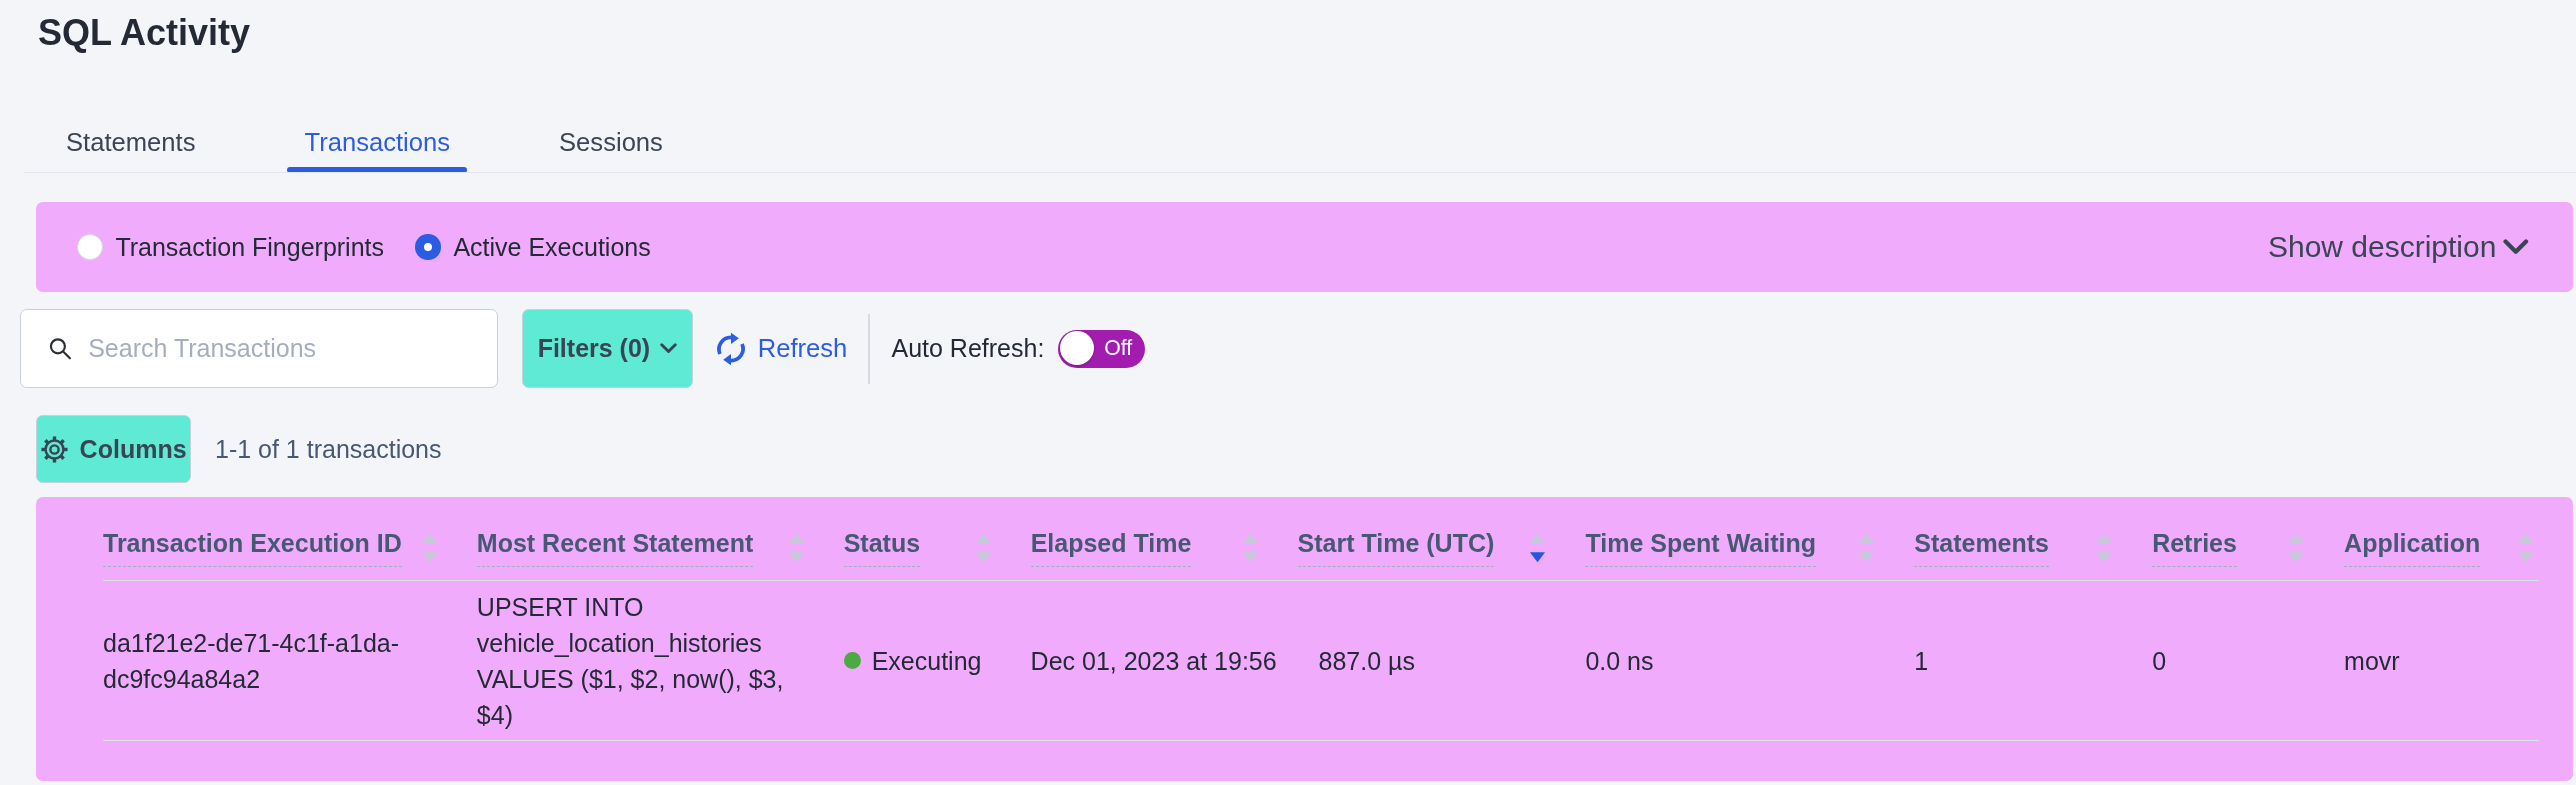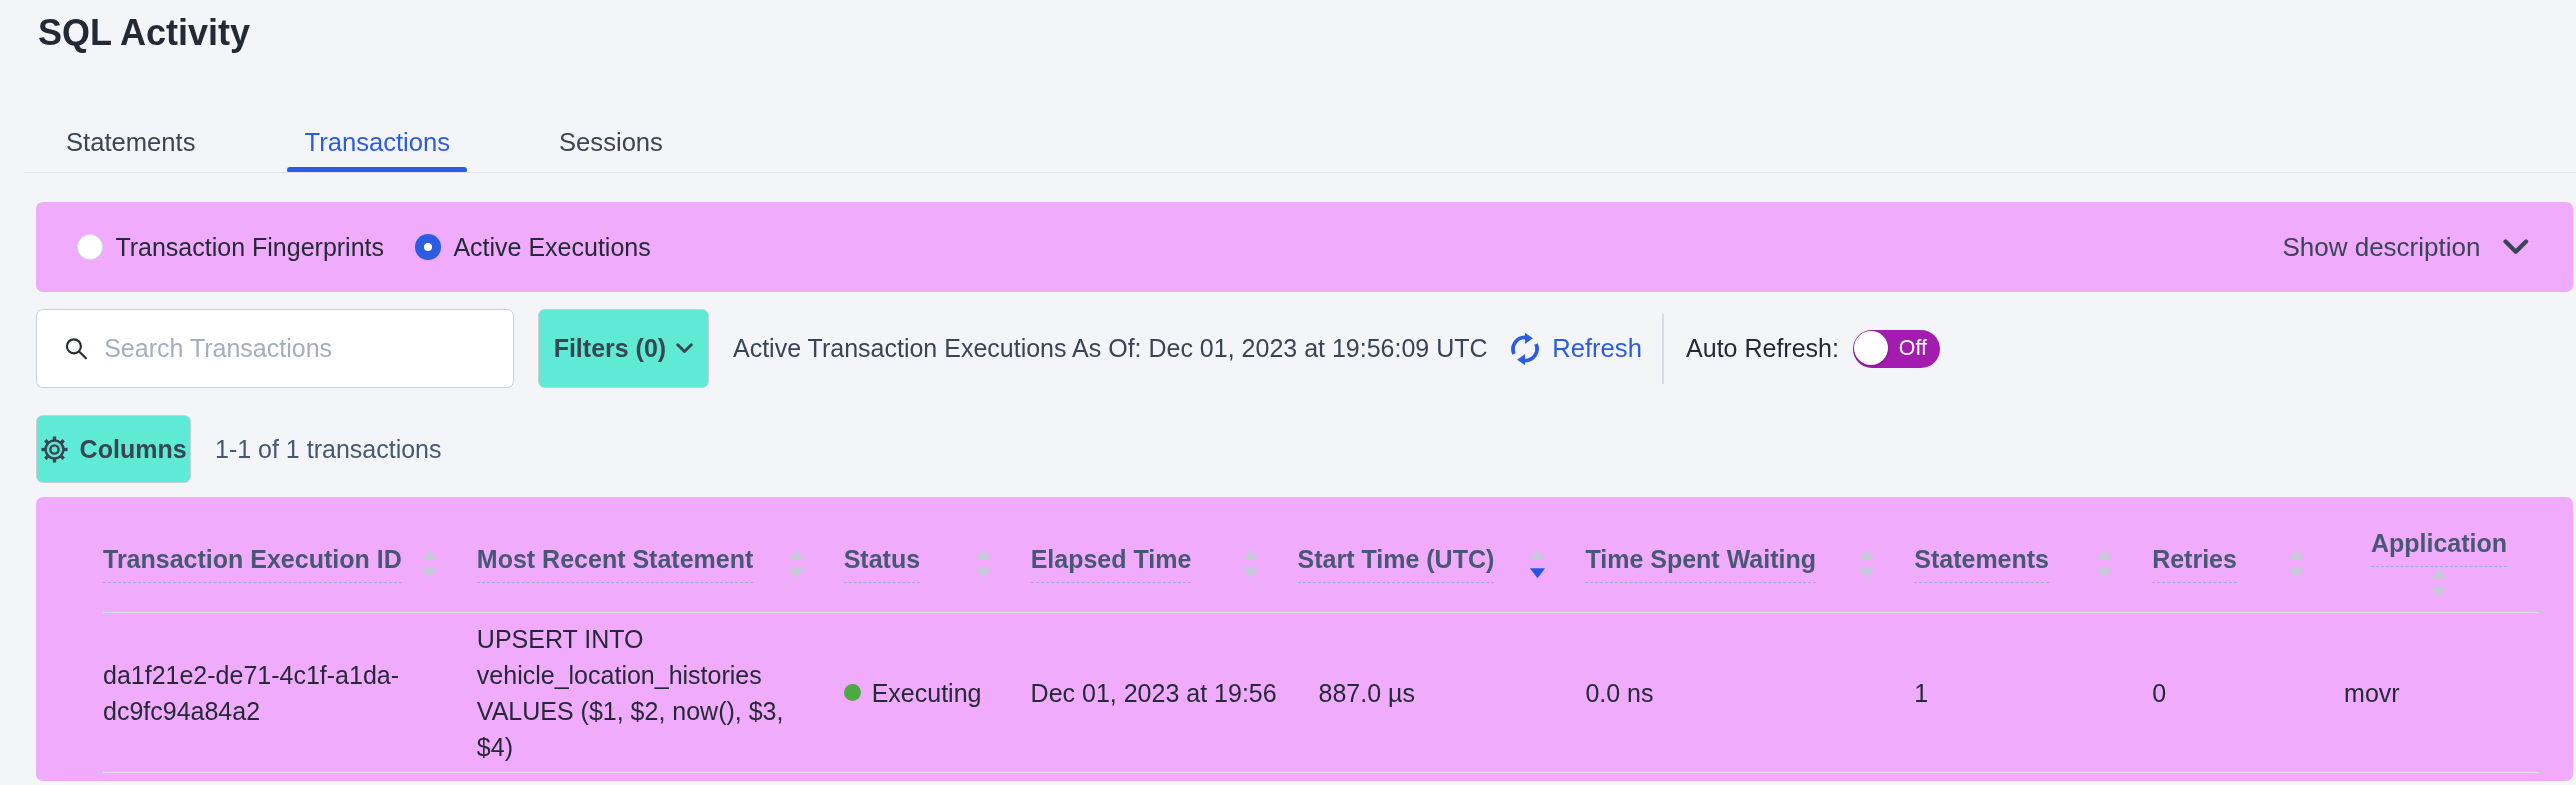--- a/index.html
+++ b/index.html
@@ -17,24 +17,24 @@
 
   
   .card { position:absolute; left:36px; width:2537px; background:#f0abfc; border-radius:6.8px; }
 
   .radio-card { top:202px; height:90px; display:flex; align-items:center; padding:0 44px 0 41px; }
   .radio-group { display:flex; align-items:center; margin-right:31px; cursor:pointer; }
   .radio { width:25.6px; height:25.6px; border-radius:50%; background:#fff; border:1.7px solid #d3d8e2; flex:0 0 auto; }
   .radio.selected { background:#2b5ce2; border:none; position:relative; }
   .radio.selected::after { content:""; position:absolute; left:8.5px; top:8.5px; width:8.5px; height:8.5px; border-radius:50%; background:#fff; }
   .radio-label { margin-left:12.8px; font-size:25px; color:#242a35; }
-  .show-desc { margin-left:auto; display:flex; align-items:center; gap:23px; font-size:26px; color:#394455; cursor:pointer; }
-
-  
-  .controls-row { position:absolute; left:36px; top:309px; height:79px; display:flex; align-items:center; }
+  .show-desc { margin-left:auto; display:flex; align-items:center; gap:7px; font-size:30px; color:#394455; cursor:pointer; }
+
+  
+  .controls-row { position:absolute; left:20px; top:309px; height:79px; display:flex; align-items:center; }
   .search-box { width:478px; height:79px; background:#fff; border:1.7px solid #c9cfdb; border-radius:6.8px; display:flex; align-items:center; padding:0 20.5px 0 25.6px; }
   .search-box input { border:none; outline:none; width:100%; margin-left:15.4px; font-size:25px; font-family:"Liberation Sans",sans-serif; color:#242a35; background:transparent; }
   .search-box input::placeholder { color:#a6aebd; }
   .btn { background:#5eead4; border:1.7px solid #c9cfdb; border-radius:6.8px; display:flex; align-items:center; justify-content:center; cursor:pointer; font-family:"Liberation Sans",sans-serif; color:#394455; }
   .filters-btn { width:171px; height:79px; margin-left:24px; gap:10.2px; font-size:25px; font-weight:700; }
   .asof { margin-left:24px; font-size:25px; color:#394455; }
   .refresh { margin-left:20.5px; display:flex; align-items:center; gap:10.2px; color:#2b5ce2; font-size:25.6px; cursor:pointer; }
   .vdivider { margin-left:20.5px; width:1.7px; height:70px; background:#d6dae2; }
   .auto-label { margin-left:22px; font-size:25px; color:#242a35; }
   .toggle { margin-left:13.7px; position:relative; width:87px; height:38px; border-radius:19px; background:#a21caf; cursor:pointer; }
@@ -43,21 +43,21 @@
 
   
   .columns-row { position:absolute; left:36px; top:415px; height:68px; display:flex; align-items:center; }
   .columns-btn { width:155px; height:68px; gap:10.2px; font-size:25px; font-weight:700; }
   .count { margin-left:24px; font-size:25px; color:#475872; }
 
   
   .table-card { top:497px; height:284px; padding:0 34px 0 67px; }
   .thead { display:flex; padding-top:32px; padding-bottom:13.7px; border-bottom:1.7px solid #dbdfe6; }
   .th { display:flex; align-items:center; justify-content:space-between; padding-right:39px; cursor:pointer; }
-  .th.last { padding-right:5.1px;flex-direction:column; }
+  .th.last { padding-right:5.1px; }
   .th-label { font-size:25px; font-weight:700; color:#475872; border-bottom:1.7px dashed #a4aebc; padding-bottom:7.7px; }
   .sort { flex:0 0 auto; }
   .trow { display:flex; align-items:center; height:160px; border-bottom:1.7px solid #dfe3e9; }
   .td { font-size:25px; color:#242a35; padding-right:34px; line-height:36px; }
   .stmt { white-space:pre-line; }
   .status-cell { display:flex; align-items:center; }
   .dot { width:17px; height:17px; border-radius:50%; background:#4ca944; margin-right:11px; flex:0 0 auto; }
   .c0 { width:374px; } .c1 { width:367px; } .c2 { width:187px; } .c3 { width:288px; }
   .c4 { width:267px; } .c5 { width:329px; } .c6 { width:238px; } .c7 { width:192px; } .c8 { width:195px; }
   svg { display:block; }
@@ -100,21 +100,20 @@
           <line x1="15" y1="15" x2="21" y2="21" stroke="#2a2f38" stroke-width="2" stroke-linecap="round"></line>
         </svg>
       <input type="text" placeholder="Search Transactions" style="">
     </div>
     <button class="btn filters-btn">
       <span>Filters (0)</span>
       <svg width="17" height="11" viewBox="0 0 20 13">
           <polyline points="2,2 10,10 18,2" fill="none" stroke="#394455" stroke-width="3.4" stroke-linecap="round" stroke-linejoin="round"></polyline>
         </svg>
     </button>
-    <span class="asof">Active Transaction Executions As Of: Dec 01, 2023 at 19:56:09 UTC</span>
     <div class="refresh">
       <svg width="34" height="34" viewBox="0 0 20 20">
         <path d="M3.5 13 A 7 7 0 0 1 10 3.2" fill="none" stroke="#2b5ce2" stroke-width="2.2"></path>
         <polygon points="10,0.4 14.6,3.7 10,7" fill="#2b5ce2"></polygon>
         <path d="M16.5 7 A 7 7 0 0 1 10 16.8" fill="none" stroke="#2b5ce2" stroke-width="2.2"></path>
         <polygon points="10,13 10,19.6 5.4,16.3" fill="#2b5ce2"></polygon>
       </svg>
       <span>Refresh</span>
     </div>
     <div class="vdivider"></div>

